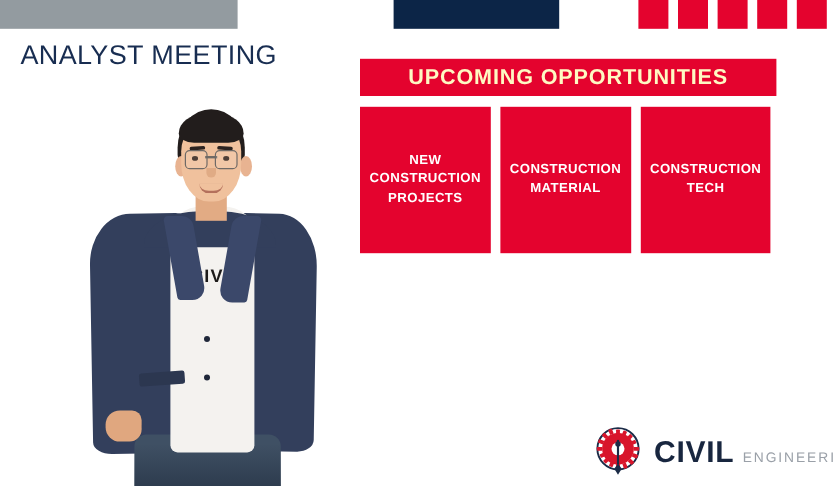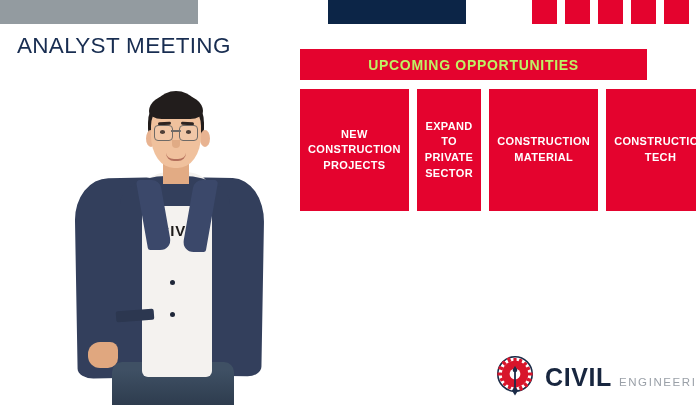--- a/index.html
+++ b/index.html
@@ -271,22 +271,22 @@
     width: 347px;
   }
   .panel-header {
     background: #e4032e;
     height: 31px;
     display: flex;
     align-items: center;
     justify-content: center;
   }
   .panel-header .ph-title {
-    color: #bef264;
-    font-size: 14px;
+    color: #fef9c3;
+    font-size: 18px;
     font-weight: 700;
     letter-spacing: 0.7px;
   }
 
   .grid {
     margin-top: 9px;
     display: grid;
     grid-template-columns: repeat(4, 1fr);
     grid-template-rows: repeat(2, 122px);
     gap: 9px 8px;
@@ -398,24 +398,20 @@
 <div class="panel">
   <div class="panel-header">
     <span class="ph-title">UPCOMING OPPORTUNITIES</span>
   </div>
 
   <div class="grid">
     <div class="cell">
       <span class="cell-label">NEW
 CONSTRUCTION
 PROJECTS</span>
-    </div>
-    <div class="cell">
-      <span class="cell-label">EXPAND TO
-PRIVATE SECTOR</span>
     </div>
     <div class="cell">
       <span class="cell-label">CONSTRUCTION
 MATERIAL</span>
     </div>
     <div class="cell">
       <span class="cell-label">CONSTRUCTION
 TECH</span>
     </div>
   </div>

